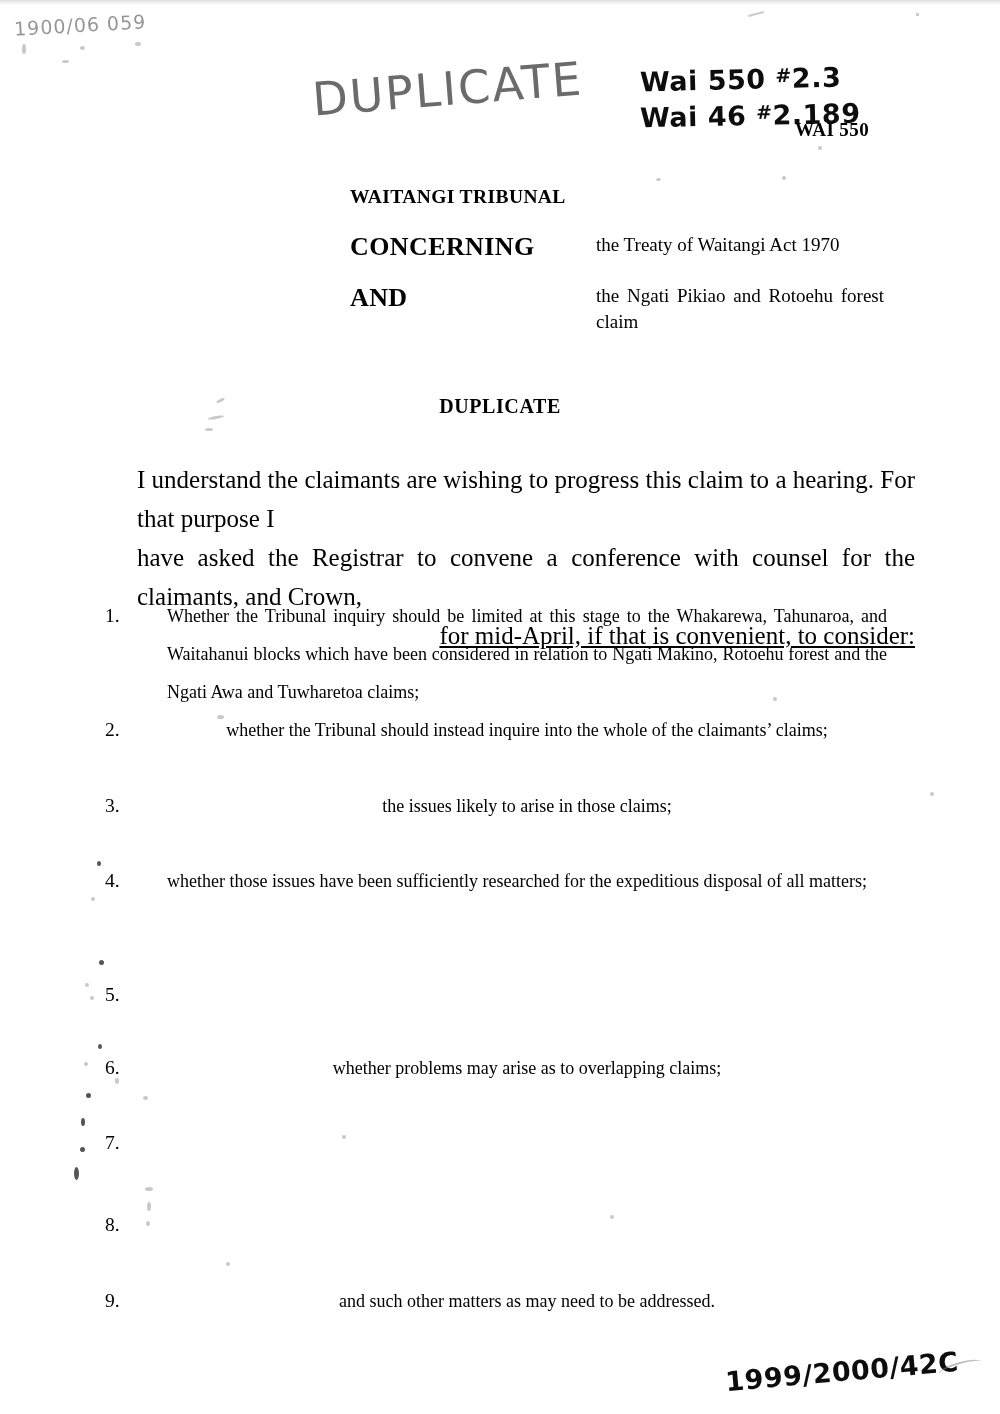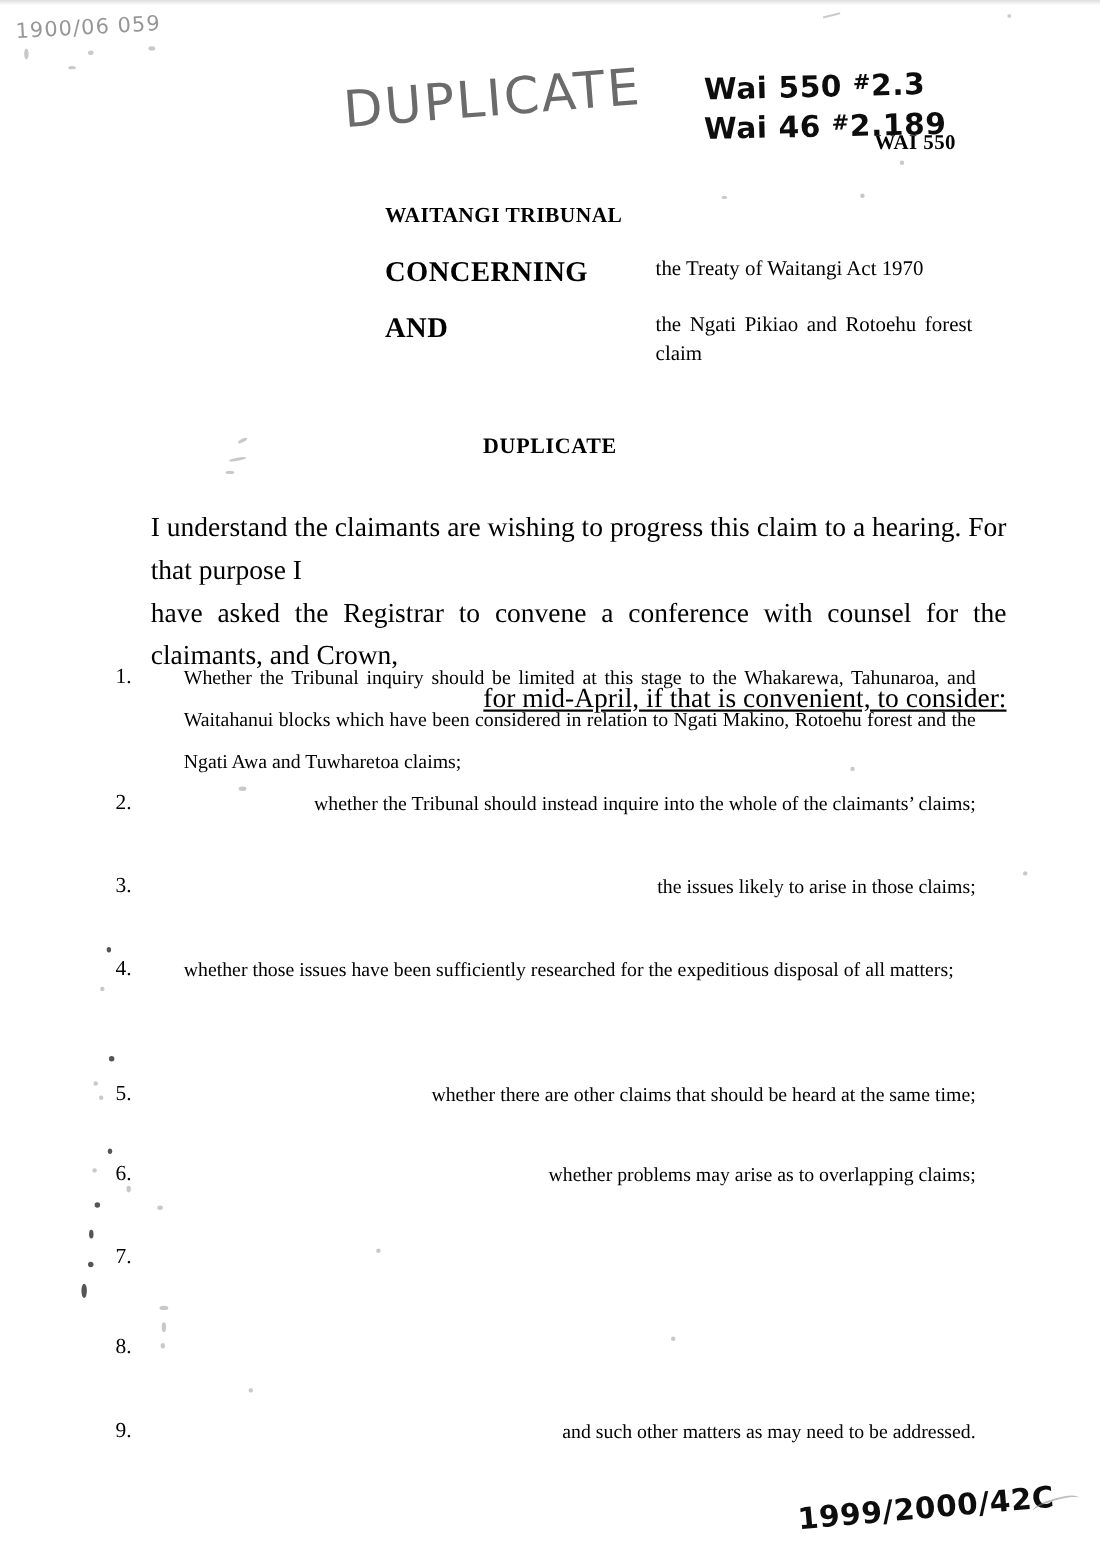--- a/index.html
+++ b/index.html
@@ -190,21 +190,21 @@
     width: 44px;
     font-size: 19.5px;
     line-height: 38px;
   }
   .item-text {
     margin-left: 62px;
     font-size: 18px;
     line-height: 38px;
     text-align: justify;
   }
-  .item-text.nojust { text-align: right; }
+  .item-text.nojust { text-align: center; }
 
   
   .speck {
     position: absolute;
     background: #2b2b2b;
     border-radius: 50%;
     opacity: .8;
   }
   .speck.faint { background: #9a9a9a; opacity: .55; }
 </style>
@@ -281,21 +281,20 @@
       <div class="item-text nojust">the issues likely to arise in those claims;</div>
     </div>
 
     <div class="item" style="height:114px;">
       <div class="item-num">4.</div>
       <div class="item-text">whether those issues have been sufficiently researched for the expeditious disposal of all matters;</div>
     </div>
 
     <div class="item" style="height:73px;">
       <div class="item-num">5.</div>
-      <div class="item-text nojust">whether there are other claims that should be heard at the same time;</div>
     </div>
 
     <div class="item" style="height:75px;">
       <div class="item-num">6.</div>
       <div class="item-text nojust">whether problems may arise as to overlapping claims;</div>
     </div>
 
     <div class="item" style="height:82px;">
       <div class="item-num">7.</div>
     </div>

